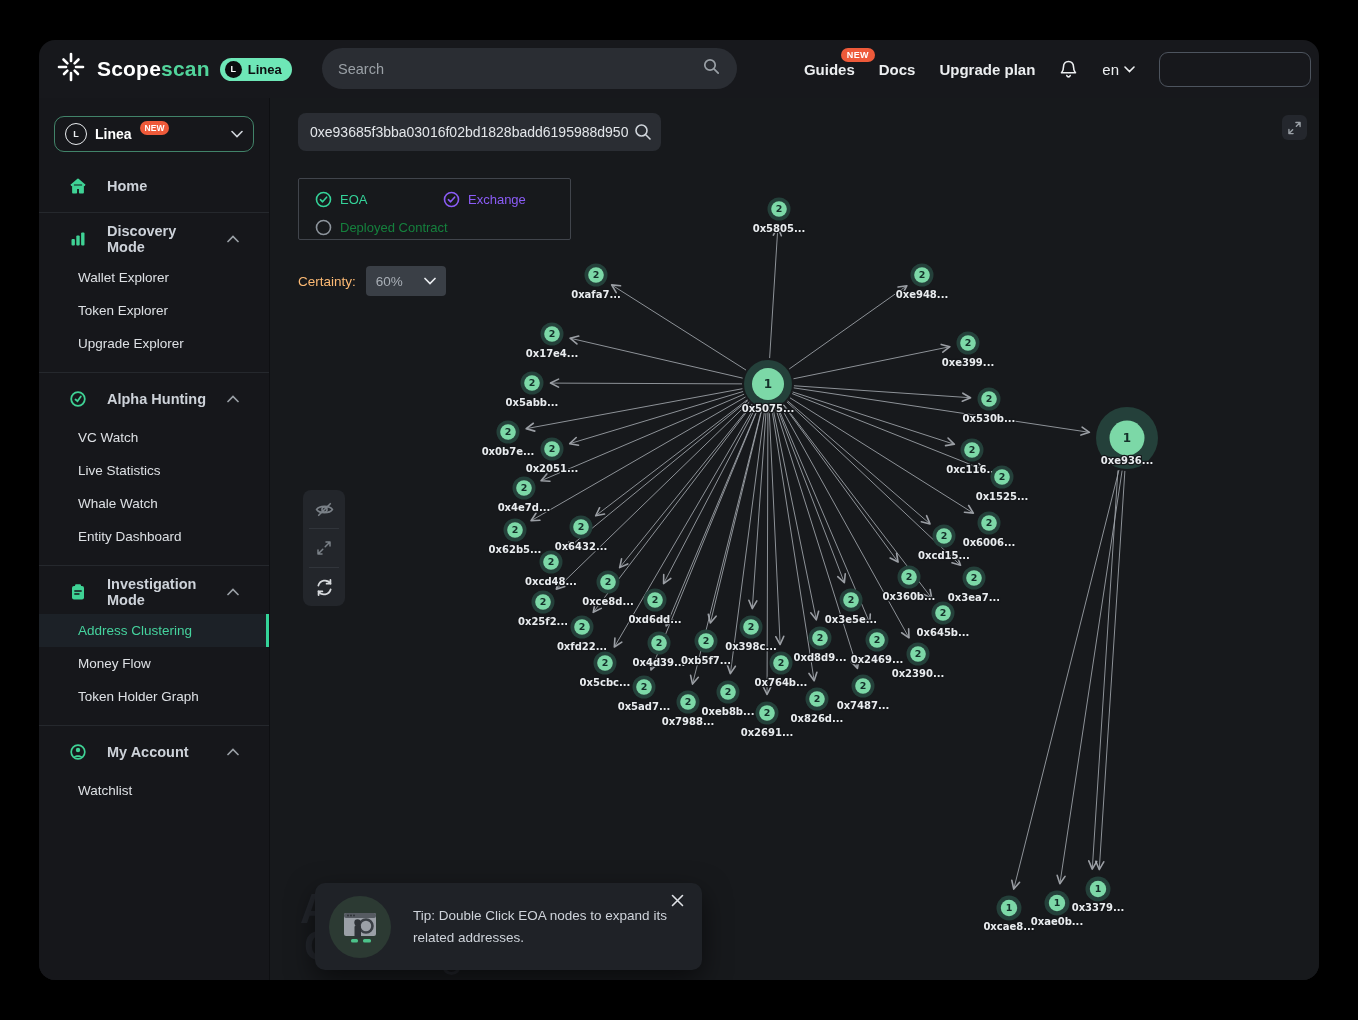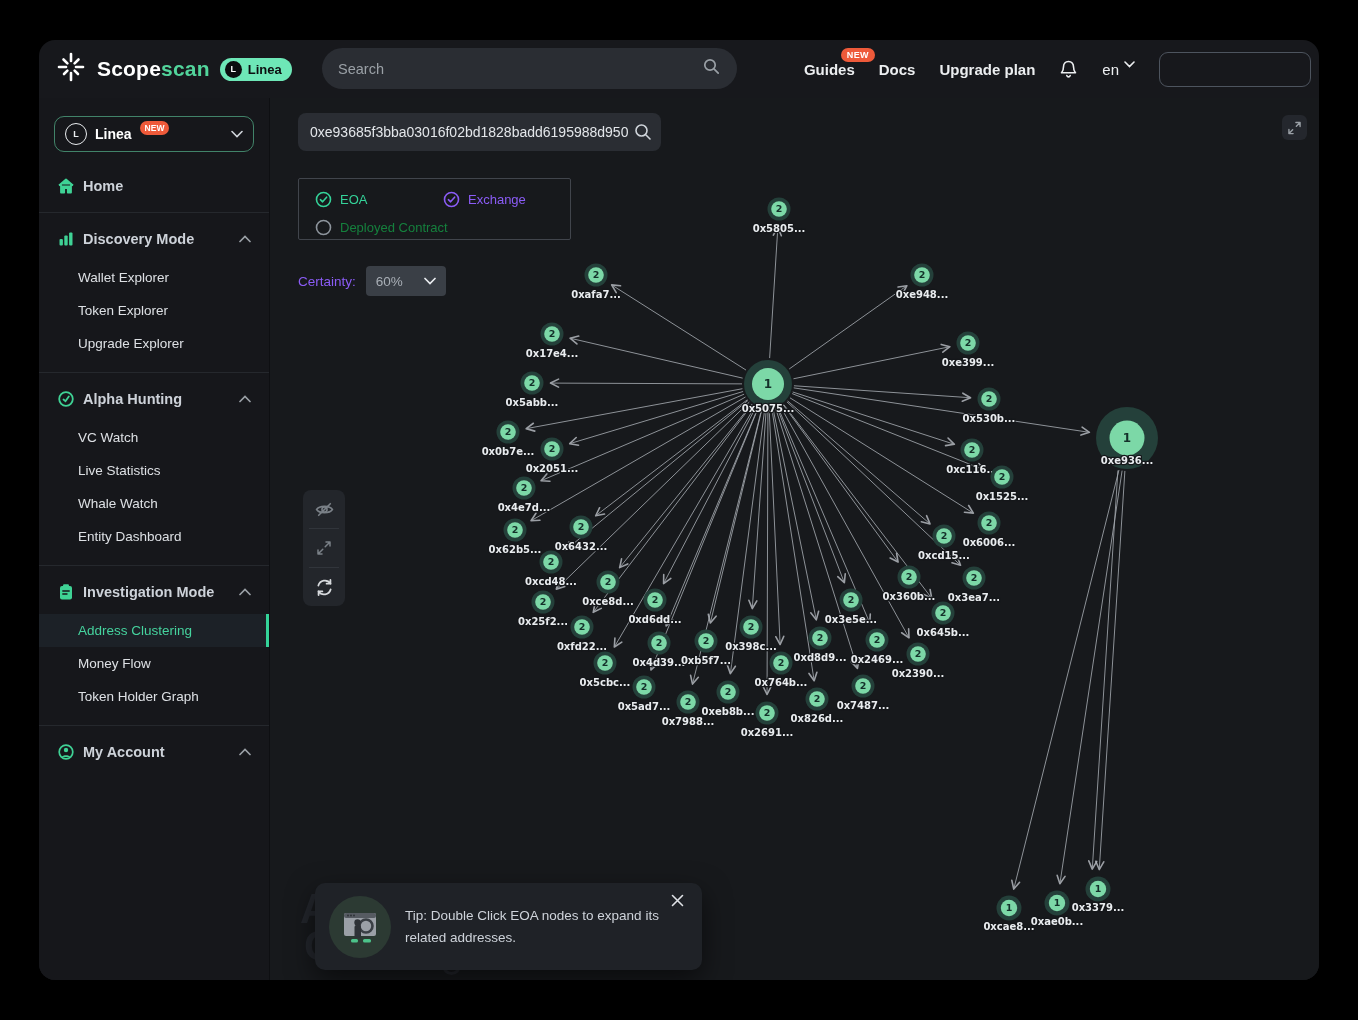--- a/index.html
+++ b/index.html
@@ -16,37 +16,37 @@
   .net-badge .lcirc{width:17px;height:17px;border-radius:50%;background:#0c0d0f;color:#fff;
     font-size:9px;font-weight:700;display:flex;align-items:center;justify-content:center;}
   .net-badge .nb-label{color:#0c0d0f;font-size:13px;font-weight:700;}
   .search-pill{position:absolute;left:283px;top:8px;width:415px;height:41px;background:#2a2d33;
     border-radius:21px;display:flex;align-items:center;padding:0 16px;box-sizing:border-box;cursor:text;}
   .search-pill .ph{color:#9aa0a6;font-size:14.5px;flex:1;}
   .top-right{position:absolute;right:8px;top:0;height:58px;display:flex;align-items:center;gap:24px;}
   .nav-link{position:relative;color:#eceef0;font-size:15px;font-weight:700;cursor:pointer;white-space:nowrap;}
   .pill-new{position:absolute;top:-13px;right:-20px;background:#ee5a3a;color:#fff;font-size:9px;
     font-weight:700;border-radius:8px;padding:2px 6px;letter-spacing:.3px;}
-  .lang{display:flex;gap:5px;color:#eceef0;font-size:15px;cursor:pointer;}
+  .lang{display:flex;align-items:center;gap:5px;color:#eceef0;font-size:15px;cursor:pointer;}
   .ghost-btn{width:152px;height:35px;border:1px solid #4d545e;border-radius:9px;background:transparent;cursor:pointer;}
   .icon-btn{background:none;border:none;padding:0;cursor:pointer;display:flex;align-items:center;}
   
   .body-row{display:flex;height:882px;}
   .sidebar{width:231px;box-sizing:border-box;border-right:1px solid #0e0f12;background:#16171b;position:relative;}
   .net-select{margin:18px 15px 12px 15px;height:34px;border:1px solid rgba(102,220,169,.55);
     border-radius:10px;display:flex;align-items:center;padding:0 10px;gap:8px;cursor:pointer;}
   .net-select .lring{width:20px;height:20px;border-radius:50%;border:1.6px solid #e9ecef;color:#e9ecef;
     font-size:9px;font-weight:700;display:flex;align-items:center;justify-content:center;}
   .net-select .ns-label{color:#fff;font-size:14px;font-weight:700;}
   .net-select .pill-new2{background:#ee5a3a;color:#fff;font-size:8.5px;font-weight:700;border-radius:7px;
     padding:2px 5px;position:relative;top:-6px;}
   .net-select .spacer{flex:1;}
   .side-nav{margin-top:10px;}
   .divider{border-top:1px solid #25282d;margin:4px 0;}
-  .side-head{height:44px;display:flex;align-items:center;gap:8px;padding:0 18px;cursor:pointer;}
+  .side-head{height:44px;display:flex;align-items:center;gap:20px;padding:0 30px;cursor:pointer;}
   .side-head .s-label{flex:1;color:#cdd2d9;font-size:14.5px;font-weight:700;}
   .side-sub{height:33px;display:flex;align-items:center;padding-left:39px;color:#dde0e4;
     font-size:13.5px;cursor:pointer;}
   .side-sub.active{background:#1c2127;color:#45d39e;box-shadow:inset -3px 0 0 0 #34d399;}
   .sub-wrap{padding-bottom:8px;}
   
   .canvas{flex:1;position:relative;background:#17191c;overflow:hidden;}
   .graph-svg{position:absolute;left:0;top:0;z-index:1;}
   .edge{stroke:#a2a7ad;stroke-width:1;opacity:.85;}
   .node-label{fill:#e9ecef;font-size:10px;font-weight:600;text-anchor:middle;
@@ -59,31 +59,31 @@
   .addr-input .mag{position:absolute;right:8px;top:9px;}
   .fs-btn{position:absolute;right:12px;top:17px;width:25px;height:25px;background:#24272d;border:none;
     border-radius:6px;z-index:3;display:flex;align-items:center;justify-content:center;cursor:pointer;}
   .filter-panel{position:absolute;left:28px;top:80px;width:273px;height:62px;border:1px solid #41454c;
     border-radius:2px;z-index:3;padding:9px 16px;box-sizing:border-box;}
   .f-row{display:flex;align-items:center;height:22px;}
   .f-opt{display:flex;align-items:center;gap:8px;cursor:pointer;}
   .f-opt .f-label{font-size:13px;}
   .f-col1{width:128px;}
   .certainty{position:absolute;left:28px;top:168px;z-index:3;display:flex;align-items:center;gap:10px;}
-  .certainty .c-label{color:#8b5cf6;font-size:13.5px;}
+  .certainty .c-label{color:#fdba74;font-size:13.5px;}
   .c-box{width:80px;height:30px;background:#3a3f46;border-radius:4px;display:flex;align-items:center;
     justify-content:space-between;padding:0 10px;box-sizing:border-box;cursor:pointer;}
   .c-box .c-val{color:#a9afb6;font-size:13.5px;}
   .tools{position:absolute;left:33px;top:392px;width:42px;background:#23262b;border-radius:8px;
     z-index:3;display:flex;flex-direction:column;overflow:hidden;}
   .tool-btn{height:38px;background:none;border:none;display:flex;align-items:center;justify-content:center;cursor:pointer;}
   .tool-sep{border-top:1px solid #31353b;margin:0 6px;}
   .tip-card{position:absolute;left:45px;top:785px;width:387px;height:87px;background:#1f2227;
     border-radius:10px;z-index:4;box-shadow:0 10px 28px rgba(0,0,0,.55);display:flex;align-items:center;
-    gap:14px;padding:0 34px 0 14px;box-sizing:border-box;}
+    gap:22px;padding:0 34px 0 14px;box-sizing:border-box;}
   .tip-ill{width:62px;height:62px;border-radius:50%;background:#2c3a33;flex:none;display:flex;
     align-items:center;justify-content:center;overflow:hidden;}
   .tip-text{color:#ced3da;font-size:13.5px;line-height:1.6;}
   .tip-close{position:absolute;top:10px;right:12px;background:none;border:none;cursor:pointer;}
   .wm{position:absolute;z-index:2;color:#23262c;font-weight:800;font-size:42px;line-height:1;}
   .wm-ring{position:absolute;z-index:2;width:13px;height:13px;border-radius:50%;border:3px solid #23262c;}
 </style>
 </head>
 <body>
 
@@ -234,20 +234,23 @@
                 <circle cx="9" cy="7" r="2.2" fill="#3fd295" stroke="none"></circle>
                 <path d="M4.8 14 C5.6 11.6 12.4 11.6 13.2 14" fill="#3fd295" stroke="none"></path>
               </svg>
             </span>
             <span class="s-label">My Account</span>
             <span style="display: flex;">
               <svg width="12" height="8" viewBox="0 0 12 8" fill="none" stroke="#9aa0a6" stroke-width="1.7" stroke-linecap="round">
                 <path d="M1 6.5 L6 1.5 L11 6.5"></path>
               </svg>
             </span>
+          </div>
+          <div class="sub-wrap">
+            <div class="side-sub">Watchlist</div>
           </div>
         </nav>
     </div>
 
     <div class="canvas">
 
       <svg class="graph-svg" id="graph" width="1049" height="882" viewBox="0 0 1049 882">
         <defs>
           <marker id="arrow" markerWidth="14" markerHeight="14" refX="10" refY="6" orient="auto" markerUnits="userSpaceOnUse">
             <path d="M2 2 L10 6 L2 10" fill="none" stroke="#b3b7bd" stroke-width="1.6" stroke-linecap="round" stroke-linejoin="round"></path>

